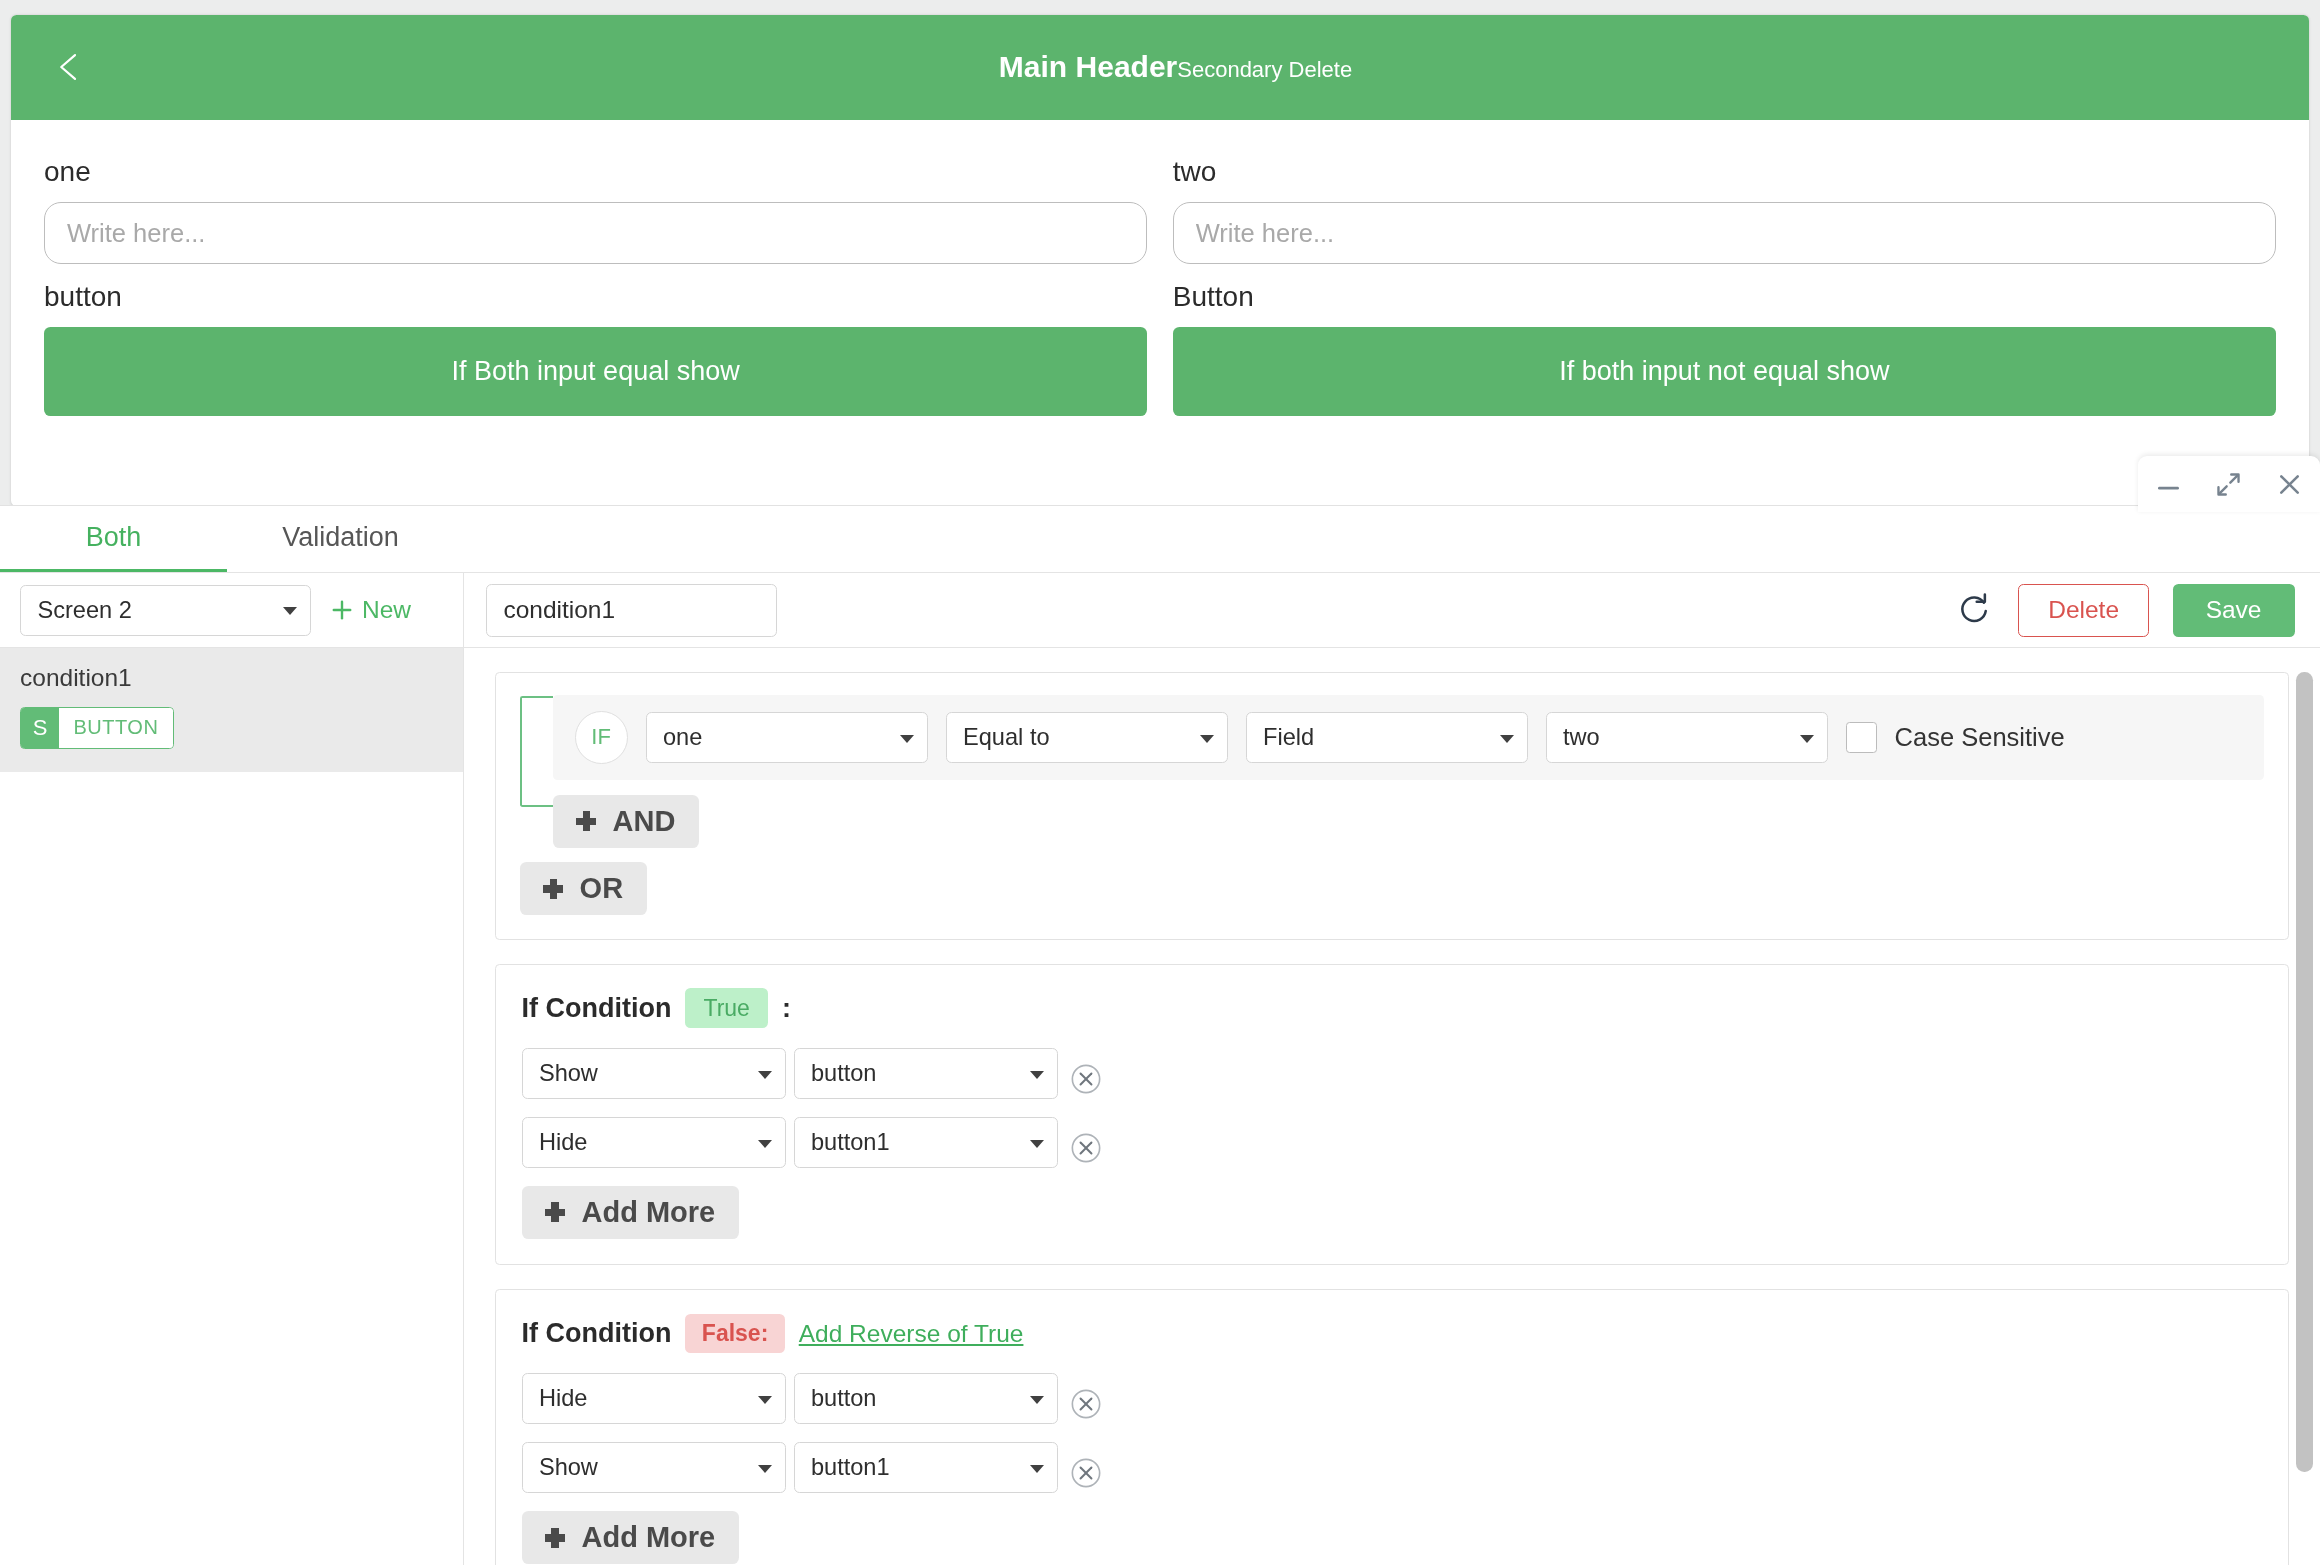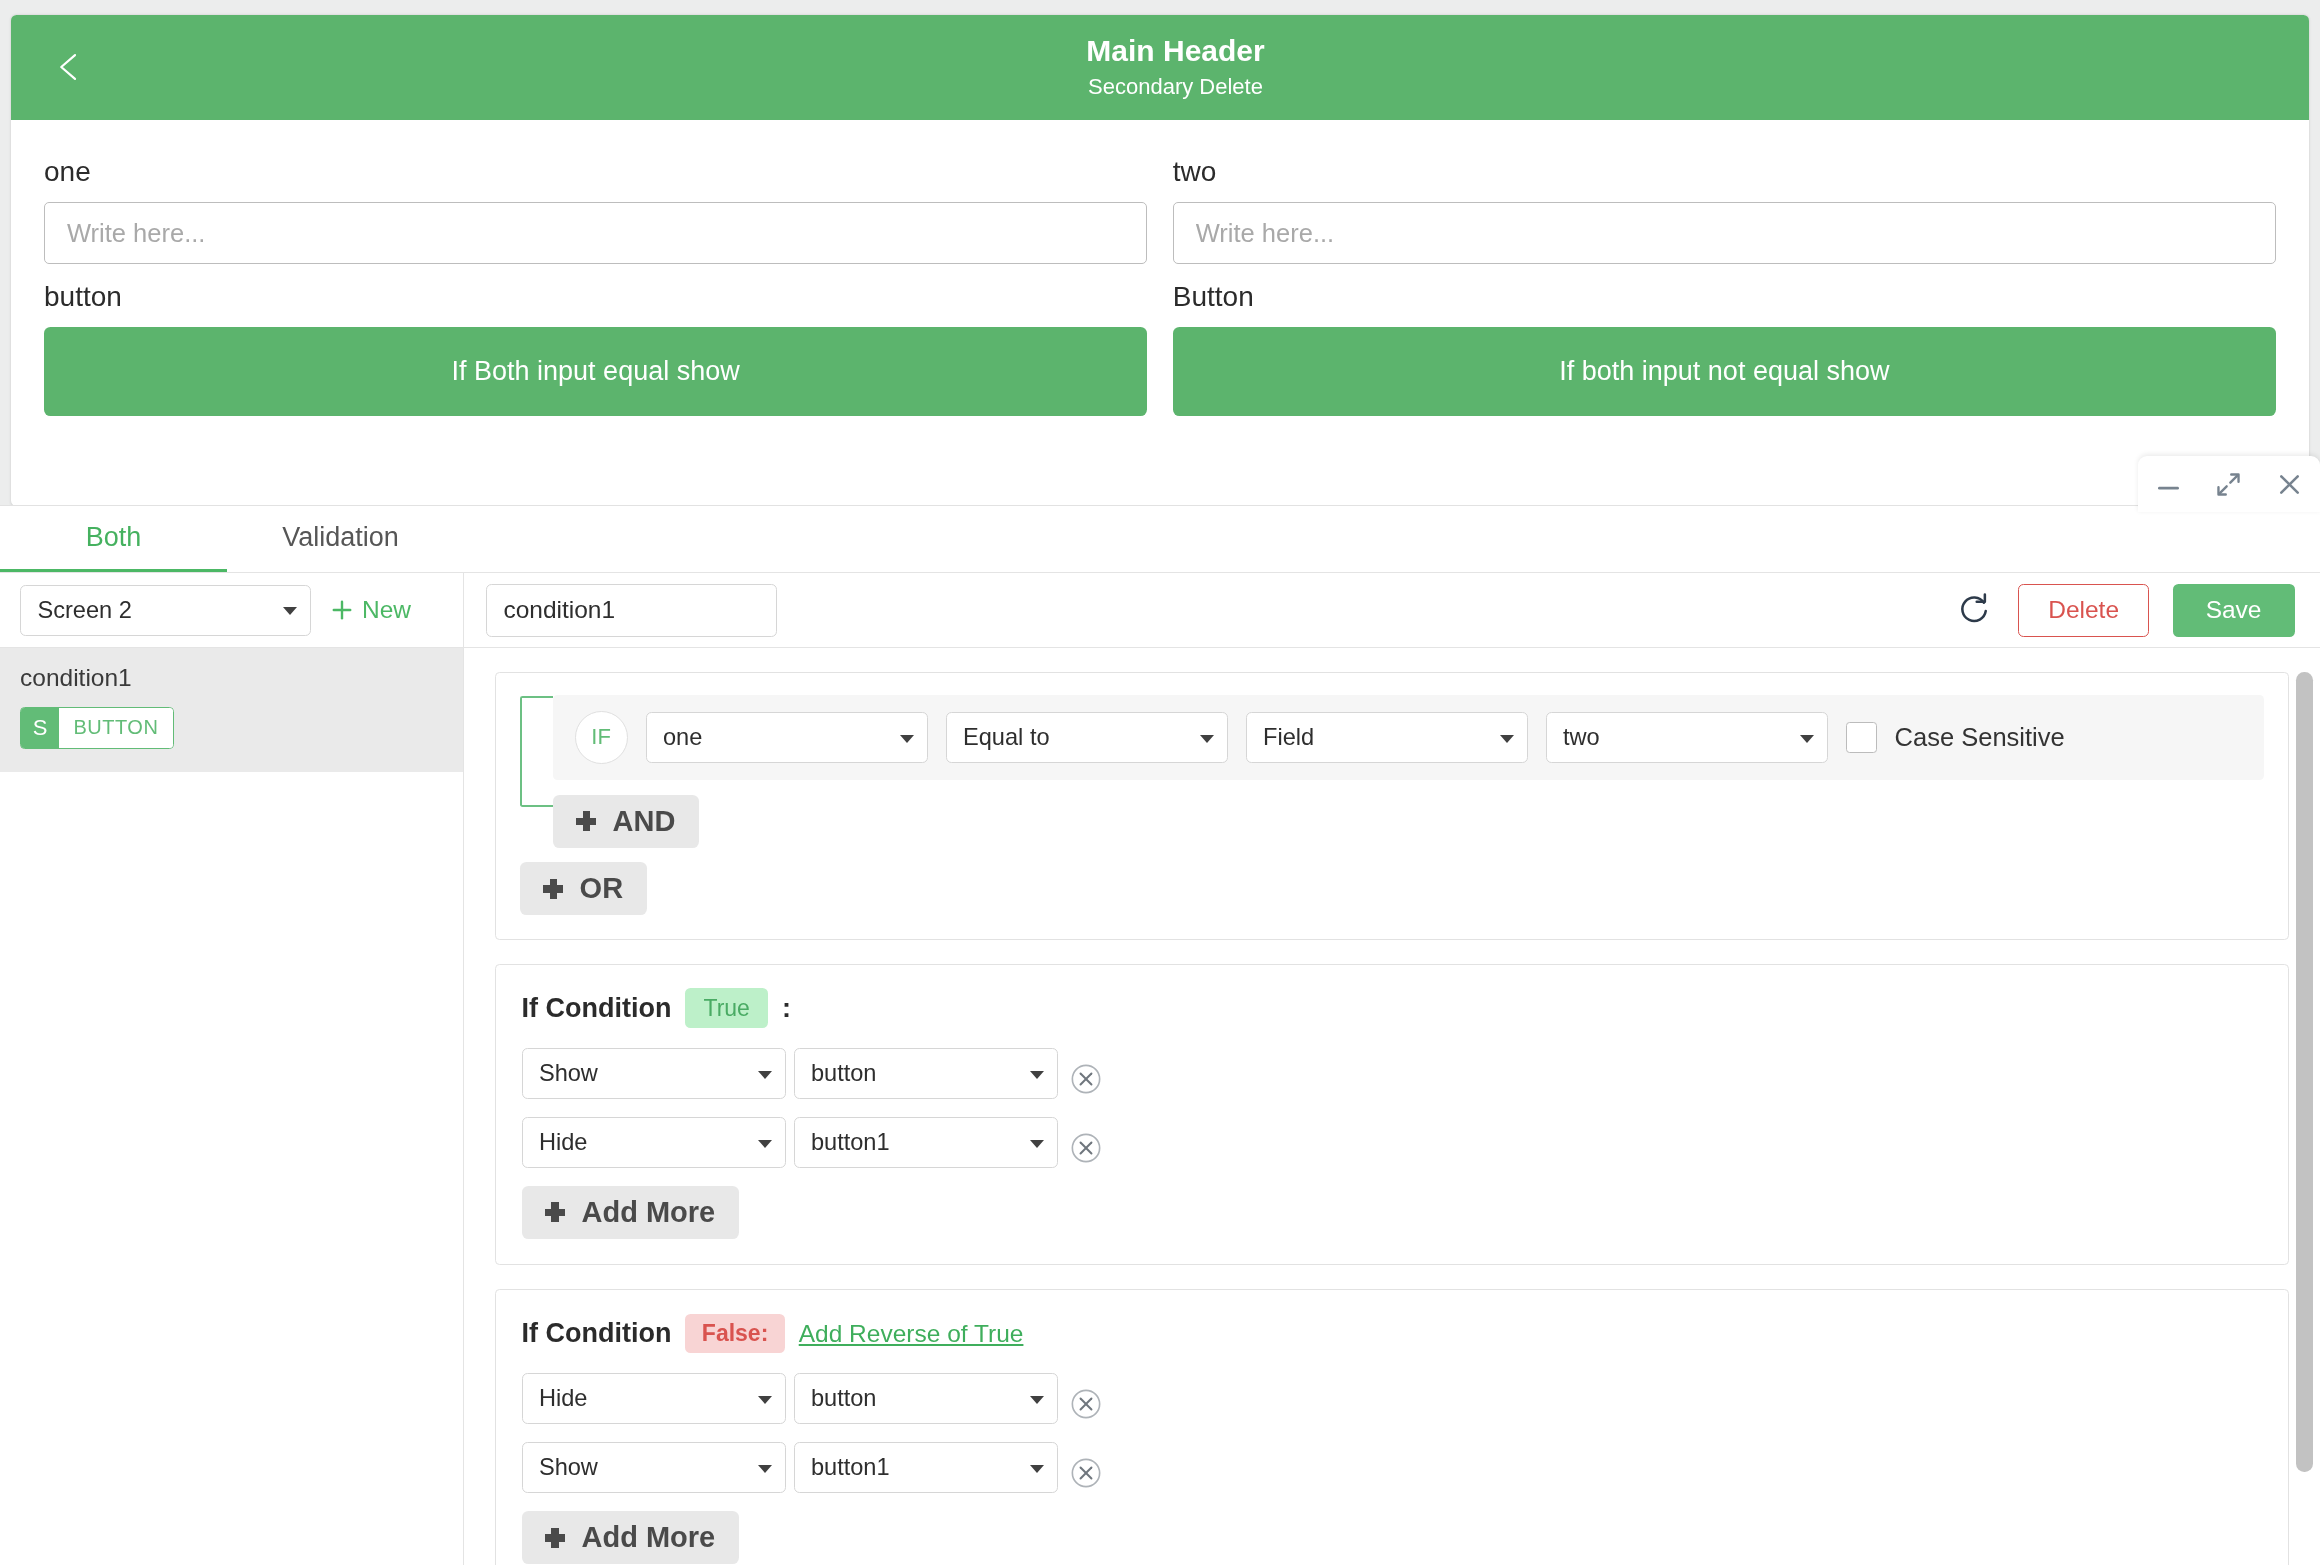--- a/index.html
+++ b/index.html
@@ -23,41 +23,41 @@
     border-radius: 5.5px;
     height: 491px;
     box-shadow: 0 0.9px 2.7px rgba(0,0,0,.16);
     overflow: hidden;
   }
   .banner {
     position: relative;
     background: #5cb46d;
     height: 105px;
     color: #fff;
-    display: flex; flex-direction: column;
+    display: flex; flex-direction: row;
     align-items: center; justify-content: center; padding-left: 31px;
   }
   .banner-title { font-size: 30px; font-weight: bold; line-height: 1.15; }
   .banner-sub { font-size: 22px; font-weight: normal; margin-top: 5.5px; }
   .back-chevron {
     position: absolute; left: 42px; top: 50%; transform: translateY(-50%);
     width: 33px; height: 33px; cursor: pointer;
   }
   .back-chevron svg { display: block; }
 
   .form-body { padding: 20px 33px 0 33px; }
   .row2 { display: flex; gap: 25.5px; }
   .fieldcol { flex: 1; min-width: 0; }
   .flabel {
     font-size: 28px; color: #2b2b2b; font-weight: normal;
     margin: 16.4px 0 14.5px 0; display: block;
   }
   .finput {
     width: 100%; height: 62px;
-    border: 1.4px solid #bdbdbd; border-radius: 5px;
+    border: 1.4px solid #bdbdbd; border-radius: 17px;
     background: #fff; padding: 0 22px;
     font-size: 25.5px; color: #333;
     font-family: "Liberation Sans", sans-serif;
     outline: none;
   }
   .finput::placeholder { color: #a9a9a9; }
   .gbtn {
     width: 100%; height: 89px;
     background: #5cb46d; border: none; border-radius: 6.4px;
     color: #fff; font-size: 27px; cursor: pointer;

